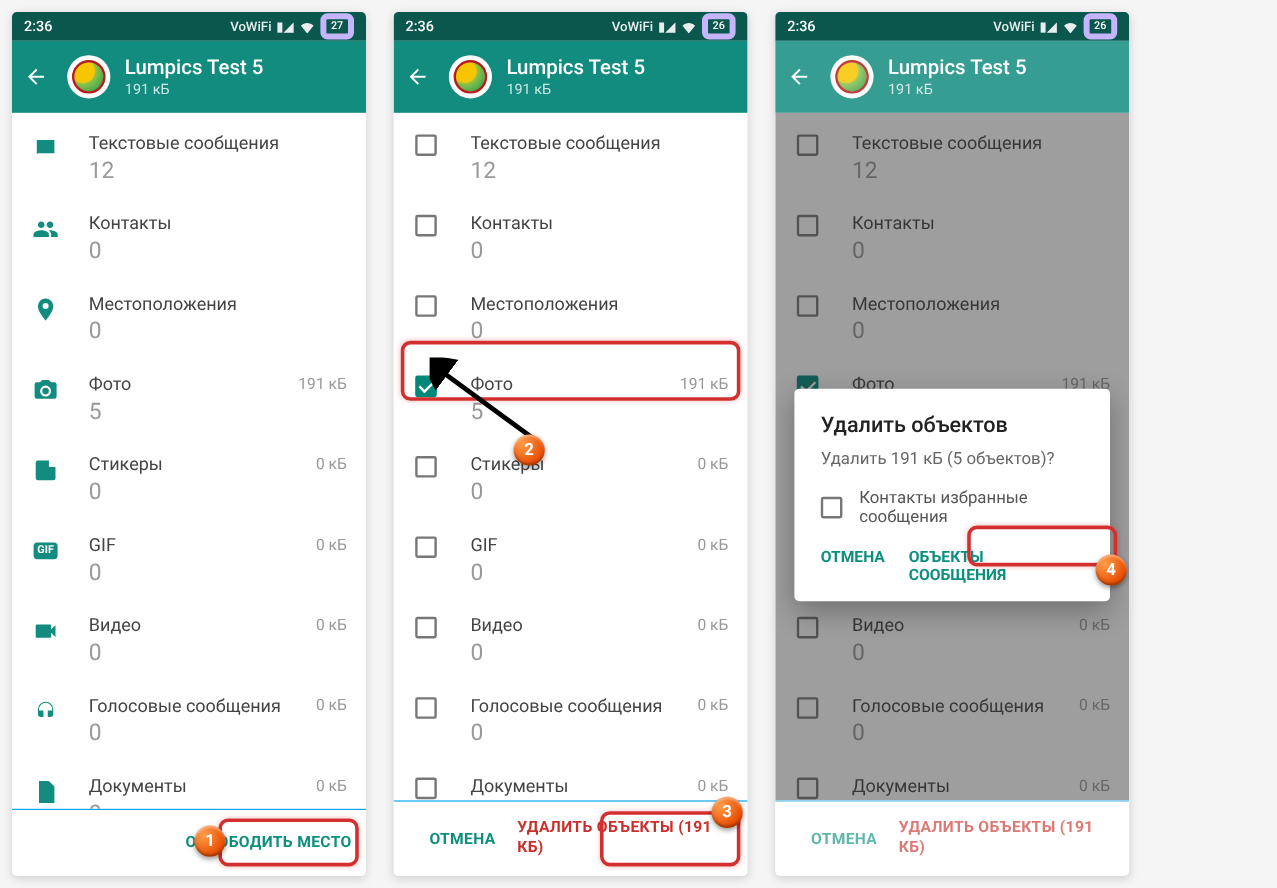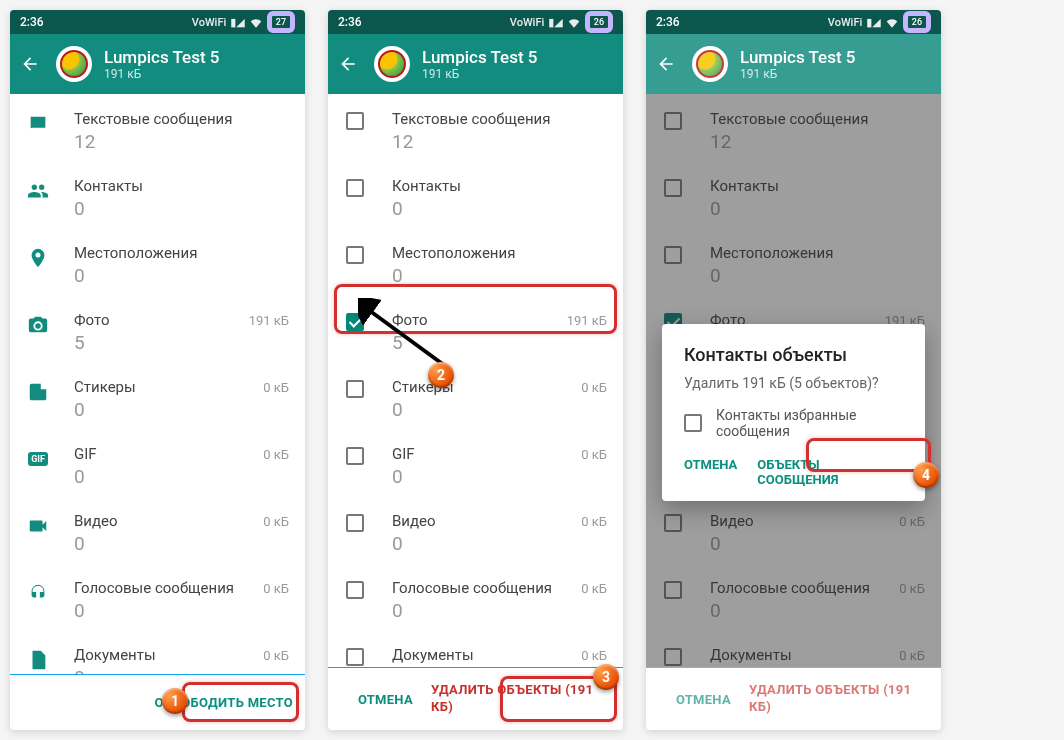--- a/index.html
+++ b/index.html
@@ -470,21 +470,21 @@
               <div class="item-labels">
                 <div class="item-title">Документы</div>
                 <div class="item-count">0</div>
               </div>
               <div class="item-size">0 кБ</div>
             </div>
       </div>
     </div>
     <div class="dimmer"></div>
     <div class="dialog" style="top:230px;">
-      <div class="dialog-title">Контакты объекты</div>
+      <div class="dialog-title">Удалить объектов</div>
       <div class="dialog-msg">Удалить 191 кБ (5 объектов)?</div>
       <div class="dialog-opt">
         <div class="checkbox" style="margin:0"></div>
         <div style="color:#555;font-size:14px;">Контакты избранные сообщения</div>
       </div>
       <div class="dialog-actions">
         <div class="dialog-btn">ОТМЕНА</div>
         <div class="dialog-btn">ОБЪЕКТЫ СООБЩЕНИЯ</div>
       </div>
     </div>

